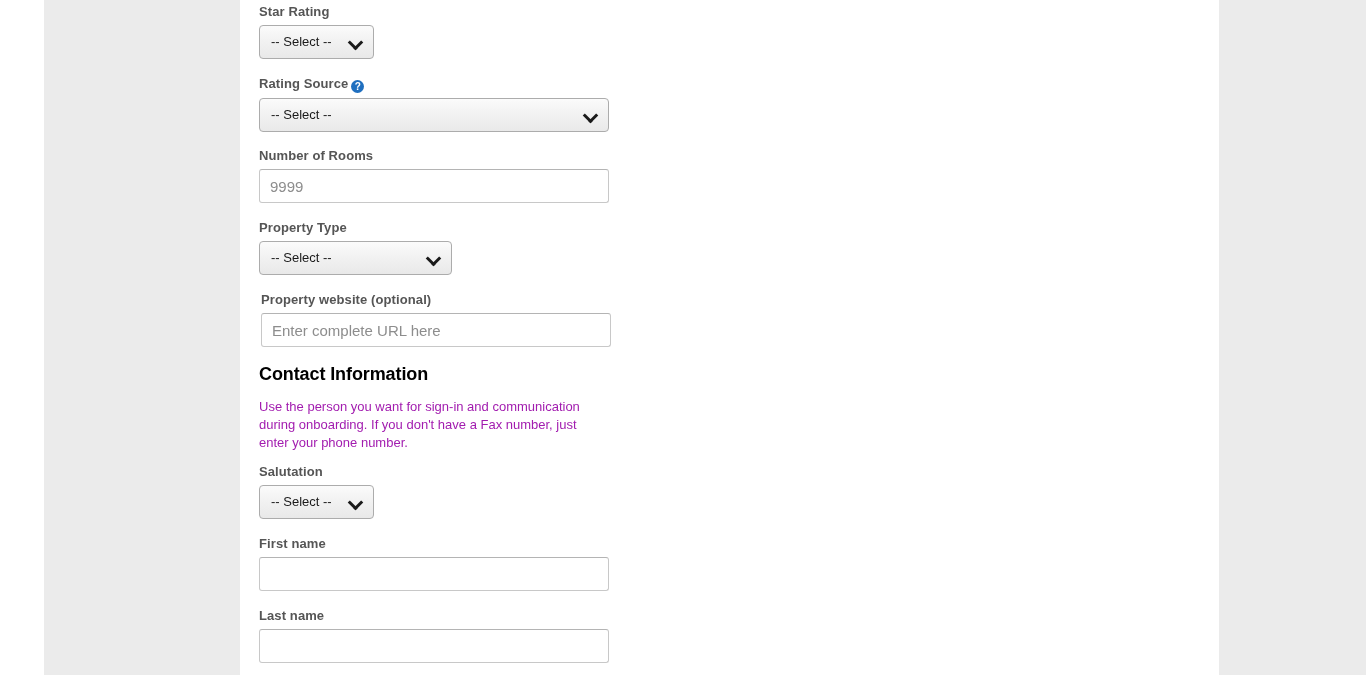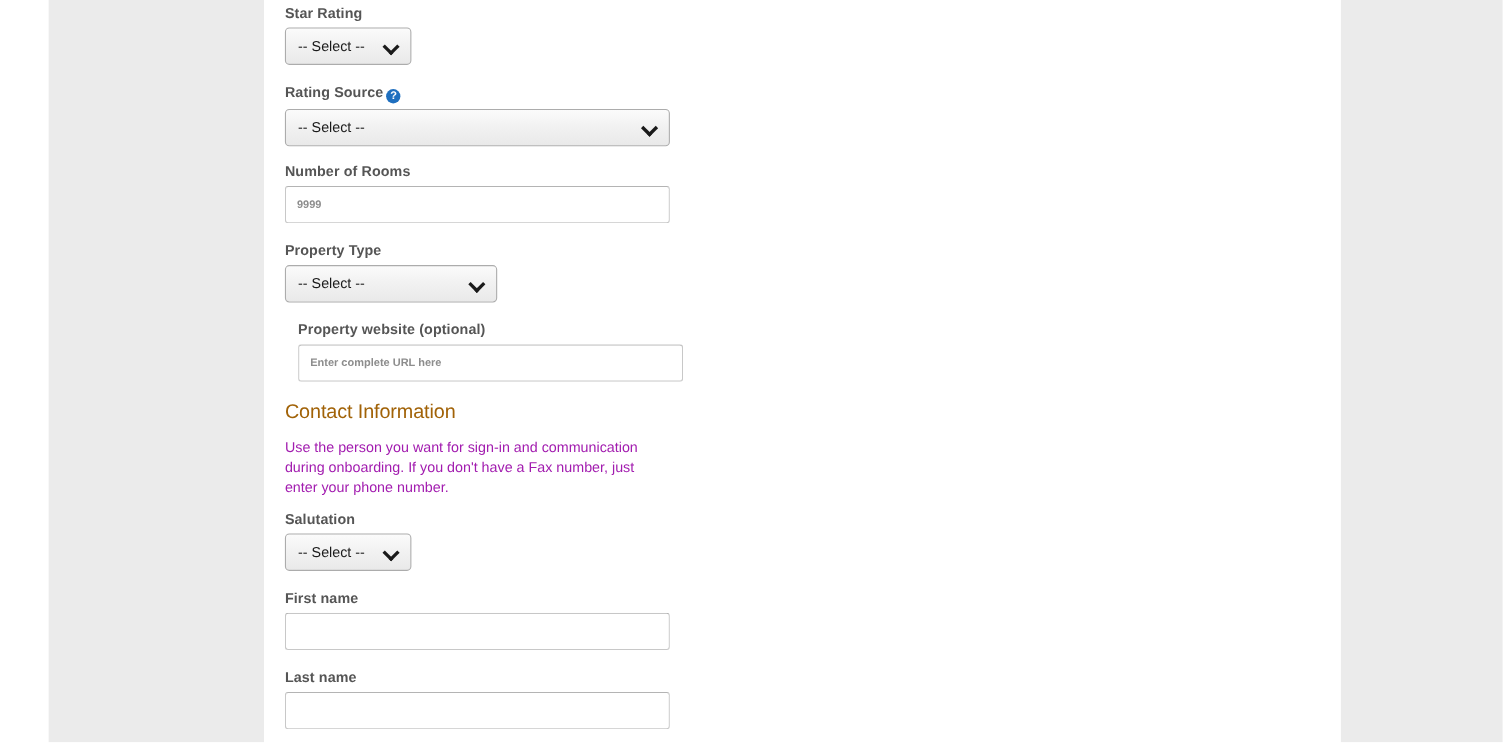--- a/index.html
+++ b/index.html
@@ -127,32 +127,31 @@
   .text-input {
     display: block;
     width: 350px;
     height: 34px;
     padding: 0 10px;
     border: 1px solid #c8c8c8;
     border-top-color: #b4b4b4;
     border-radius: 3px;
     background: #ffffff;
     color: #333333;
-    font-size: 10px;
+    font-size: 15px;
     font-family: "Liberation Sans", sans-serif;
     outline: none;
-    font-weight: bold;
   }
   .text-input::placeholder { color: #8d8d8d; opacity: 1; }
 
   
   .section-heading {
     font-size: 18px;
-    font-weight: normal;
-    color: #a16207;
+    font-weight: bold;
+    color: #000000;
     margin: 0;
     line-height: 22px;
     letter-spacing: -0.1px;
   }
   .section-note {
     font-size: 13px;
     color: #a21caf;
     line-height: 18px;
     margin: 0;
     width: 330px;
@@ -234,21 +233,21 @@
     </div>
 
     <div class="field" style="position:absolute; left:0; top:220px;">
       <label class="field-label">Property Type</label>
       <div class="select-box md">
         <span class="select-value">-- Select --</span>
         <span class="chevron"></span>
       </div>
     </div>
 
-    <div class="field" style="position:absolute; left:12px; top:292px;">
+    <div class="field" style="position:absolute; left:2px; top:292px;">
       <label class="field-label">Property website (optional)</label>
       <input class="text-input" type="text" placeholder="Enter complete URL here" style="">
     </div>
 
     <h2 class="section-heading" style="position:absolute; left:0; top:363px;">Contact Information</h2>
 
     <p class="section-note" style="position:absolute; left:0; top:398px;">Use the person you want for sign-in and communication during onboarding. If you don't have a Fax number, just enter your phone number.</p>
 
     <div class="field" style="position:absolute; left:0; top:464px;">
       <label class="field-label">Salutation</label>

